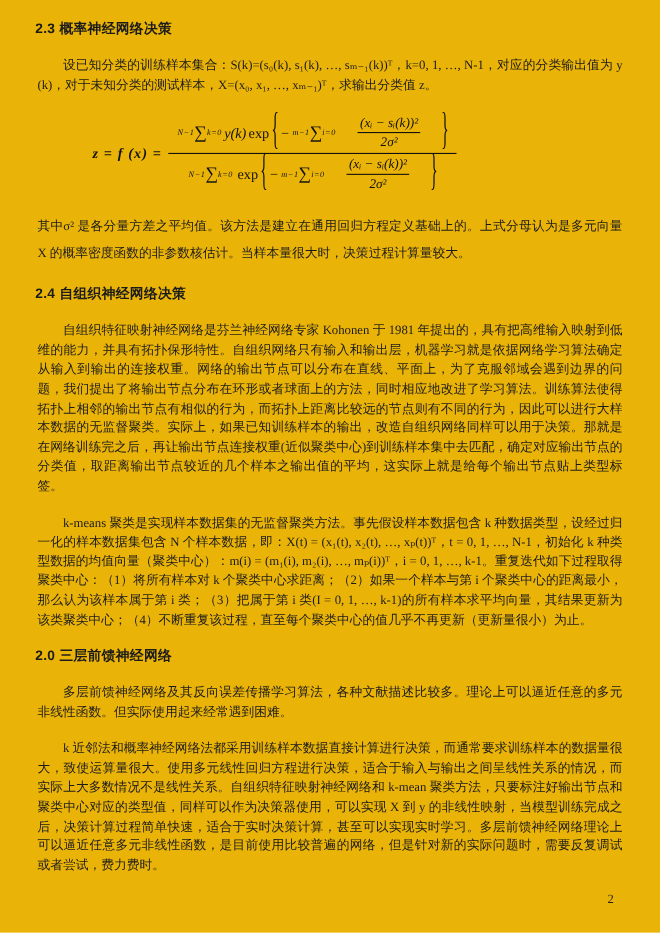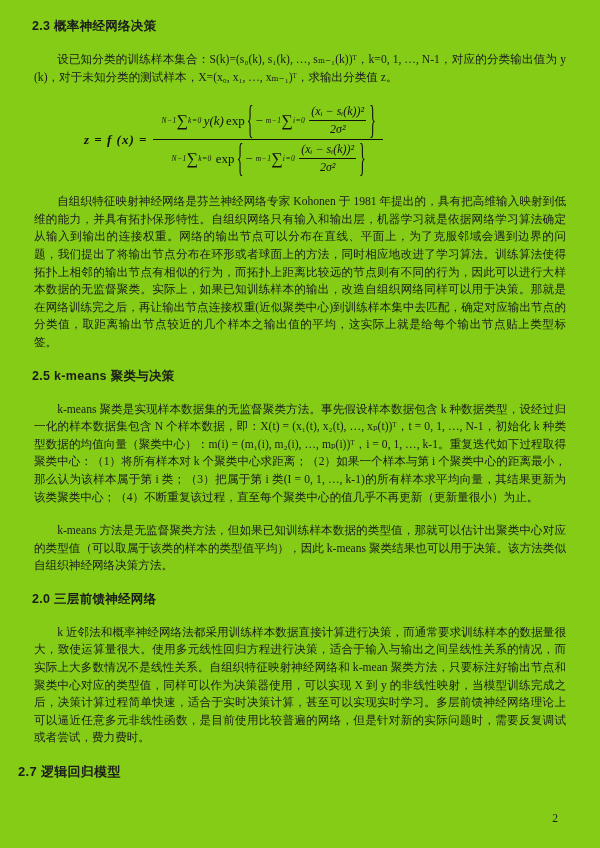--- a/index.html
+++ b/index.html
@@ -8,21 +8,21 @@
     background: #ffffff;
     width: 600px;
     height: 848px;
   }
   .page {
     position: relative;
     width: 600px;
     height: 848px;
     box-sizing: border-box;
     padding: 13px 18px 0 18px;
-    background: #84cc16;
+    background: #eab308;
     color: #1b1b1b;
     font-family: "Liberation Serif", "DejaVu Serif", serif;
     overflow: hidden;
   }
   .heading {
     font-family: "Liberation Sans", "DejaVu Sans", sans-serif;
     font-size: 12.5px;
     font-weight: 700;
     margin: 5px 0 3px 0;
     padding-left: 14px;
@@ -87,21 +87,21 @@
     font-size: 14px;
     transform: scaleY(2.9);
     font-weight: 400;
     margin: 0 1px;
     color: #111;
   }
   .frac {
     display: inline-flex;
     flex-direction: column;
     align-items: stretch;
-    margin: 0 2px;
+    margin: 0 18px;
     font-size: 12px;
   }
   .frac .fnum {
     display: flex; justify-content: center;
     border-bottom: 1px solid #111;
     padding: 0 2px 1px 2px;
   }
   .frac .fden {
     display: flex; justify-content: center;
     padding-top: 1px;
@@ -171,35 +171,33 @@
               <span class="fnum">(xᵢ − sᵢ(k))²</span>
               <span class="fden">2σ²</span>
             </span>
             <span class="brace">}</span>
           </span>
         </span>
 
       </span>
     </div>
 
-  </section>
-
-  <section>
+    <p class="body noindent tall">其中σ² 是各分量方差之平均值。该方法是建立在通用回归方程定义基础上的。上式分母认为是多元向量 X 的概率密度函数的非参数核估计。当样本量很大时，决策过程计算量较大。</p>
+  </section>
+
+  <section>
+    <h2 class="heading">2.4 自组织神经网络决策</h2>
     <p class="body">自组织特征映射神经网络是芬兰神经网络专家 Kohonen 于 1981 年提出的，具有把高维输入映射到低维的能力，并具有拓扑保形特性。自组织网络只有输入和输出层，机器学习就是依据网络学习算法确定从输入到输出的连接权重。网络的输出节点可以分布在直线、平面上，为了克服邻域会遇到边界的问题，我们提出了将输出节点分布在环形或者球面上的方法，同时相应地改进了学习算法。训练算法使得拓扑上相邻的输出节点有相似的行为，而拓扑上距离比较远的节点则有不同的行为，因此可以进行大样本数据的无监督聚类。实际上，如果已知训练样本的输出，改造自组织网络同样可以用于决策。那就是在网络训练完之后，再让输出节点连接权重(近似聚类中心)到训练样本集中去匹配，确定对应输出节点的分类值，取距离输出节点较近的几个样本之输出值的平均，这实际上就是给每个输出节点贴上类型标签。</p>
   </section>
 
   <section>
-    <h2 class="heading">2.5 k-means 聚类与决策</h2>
     <p class="body">k-means 聚类是实现样本数据集的无监督聚类方法。事先假设样本数据包含 k 种数据类型，设经过归一化的样本数据集包含 N 个样本数据，即：X(t) = (x₁(t), x₂(t), …, xₚ(t))ᵀ，t = 0, 1, …, N-1，初始化 k 种类型数据的均值向量（聚类中心）：m(i) = (m₁(i), m₂(i), …, mₚ(i))ᵀ，i = 0, 1, …, k-1。重复迭代如下过程取得聚类中心：（1）将所有样本对 k 个聚类中心求距离；（2）如果一个样本与第 i 个聚类中心的距离最小，那么认为该样本属于第 i 类；（3）把属于第 i 类(I = 0, 1, …, k-1)的所有样本求平均向量，其结果更新为该类聚类中心；（4）不断重复该过程，直至每个聚类中心的值几乎不再更新（更新量很小）为止。</p>
-    <p class="body">k-means 方法是无监督聚类方法，但如果已知训练样本数据的类型值，那就可以估计出聚类中心对应的类型值（可以取属于该类的样本的类型值平均），因此 k-means 聚类结果也可以用于决策。该方法类似自组织神经网络决策方法。</p>
   </section>
 
   <section>
     <h2 class="heading">2.0 三层前馈神经网络</h2>
+    <p class="body">多层前馈神经网络及其反向误差传播学习算法，各种文献描述比较多。理论上可以逼近任意的多元非线性函数。但实际使用起来经常遇到困难。</p>
     <p class="body">k 近邻法和概率神经网络法都采用训练样本数据直接计算进行决策，而通常要求训练样本的数据量很大，致使运算量很大。使用多元线性回归方程进行决策，适合于输入与输出之间呈线性关系的情况，而实际上大多数情况不是线性关系。自组织特征映射神经网络和 k-mean 聚类方法，只要标注好输出节点和聚类中心对应的类型值，同样可以作为决策器使用，可以实现 X 到 y 的非线性映射，当模型训练完成之后，决策计算过程简单快速，适合于实时决策计算，甚至可以实现实时学习。多层前馈神经网络理论上可以逼近任意多元非线性函数，是目前使用比较普遍的网络，但是针对新的实际问题时，需要反复调试或者尝试，费力费时。</p>
   </section>
 
-  <section>
-    <h2 class="heading flush">2.7 逻辑回归模型</h2>
-  </section>
 
   <div class="page-number">2</div>
 </div>
 
 </body></html>

